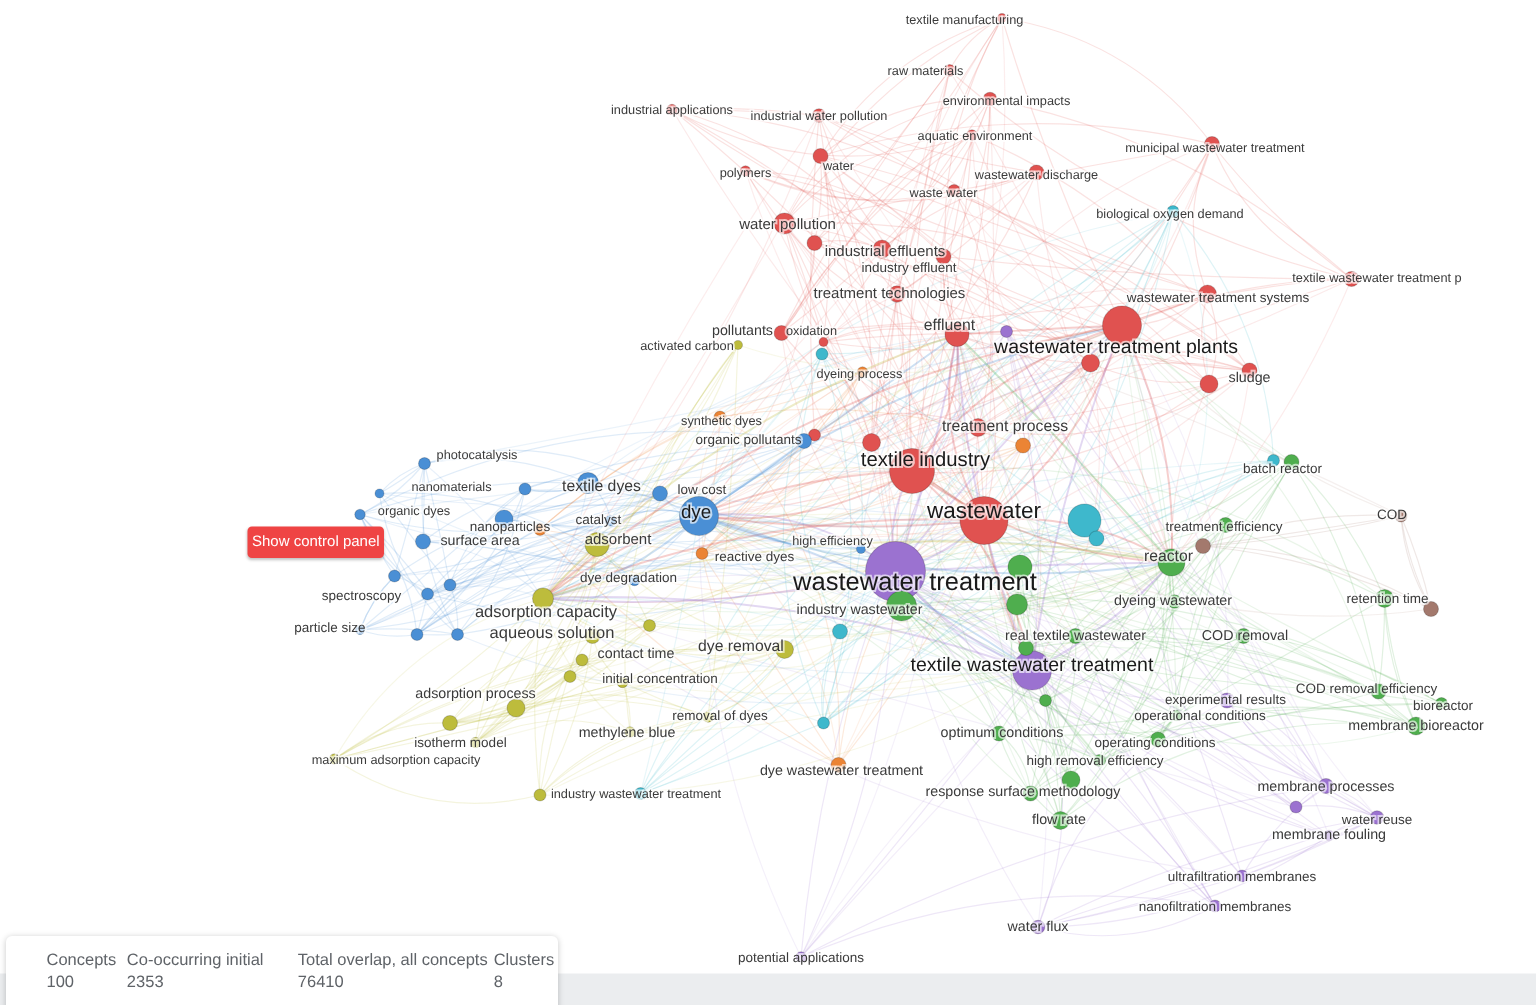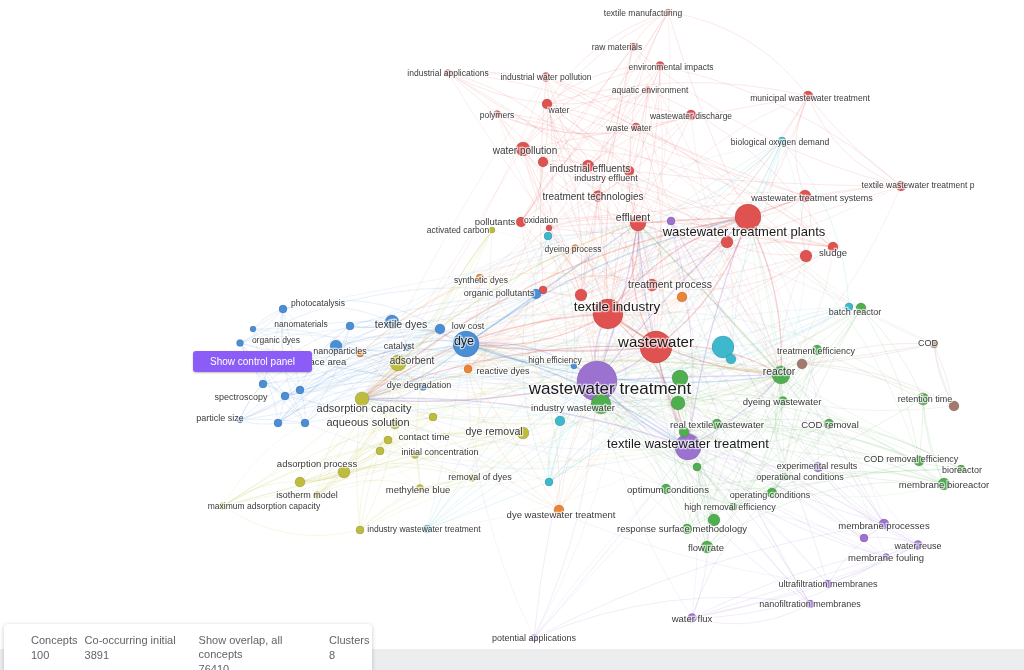--- a/index.html
+++ b/index.html
@@ -1,22 +1,22 @@
 <!DOCTYPE html>
 <html><head>
 <meta charset="utf-8">
 <style>
   html,body{margin:0;padding:0;background:#fff;}
   .stage{position:relative;width:1024px;height:670px;overflow:hidden;background:#ffffff;
          font-family:"Liberation Sans",sans-serif;}
   #net{position:absolute;left:0;top:0;}
   #net text{font-family:"Liberation Sans",sans-serif;}
-  .ctrl{position:absolute;left:165px;top:351px;height:21px;padding:0 17px;border:none;
-        border-radius:3px;background:#8b5cf6;color:#fff;font-size:10px;
-        font-family:"Liberation Sans",sans-serif;cursor:pointer;box-shadow:0 1px 2px rgba(0,0,0,.25);margin-left:28px;}
+  .ctrl{position:absolute;left:165px;top:351px;height:21px;padding:0 3px;border:none;
+        border-radius:3px;background:#ef4444;color:#fff;font-size:10px;
+        font-family:"Liberation Sans",sans-serif;cursor:pointer;box-shadow:0 1px 2px rgba(0,0,0,.25);}
   .footer-strip{position:absolute;left:0;bottom:0;width:1024px;height:21px;background:#ebedef;}
   .stats{position:absolute;left:4px;top:624px;width:368px;height:57px;background:#fff;
          border-radius:4px;box-shadow:0 1px 4px rgba(0,0,0,.22);display:flex;
          box-sizing:border-box;padding:9px 0 0 27px;z-index:5;}
   .stats .col{color:#5f6368;font-size:11px;line-height:14px;}
   .stats .col .h{white-space:pre-line;}
   .stats .col .v{margin-top:1px;}
   .c1{width:55px;} .c2{width:117px;} .c3{width:134px;} .c4{width:44px;}
 </style>
 </head>
@@ -950,24 +950,24 @@
 
   <div class="footer-strip"></div>
 
   <div class="stats">
     <div class="col c1">
       <div class="h">Concepts</div>
       <div class="v">100</div>
     </div>
     <div class="col c2">
       <div class="h">Co-occurring initial</div>
-      <div class="v">3891</div>
+      <div class="v">2353</div>
     </div>
     <div class="col c3">
-      <div class="h">Show overlap, all concepts</div>
+      <div class="h">Total overlap, all concepts</div>
       <div class="v">76410</div>
     </div>
     <div class="col c4">
       <div class="h">Clusters</div>
       <div class="v">8</div>
     </div>
   </div>
 </div>
 
 </body></html>

